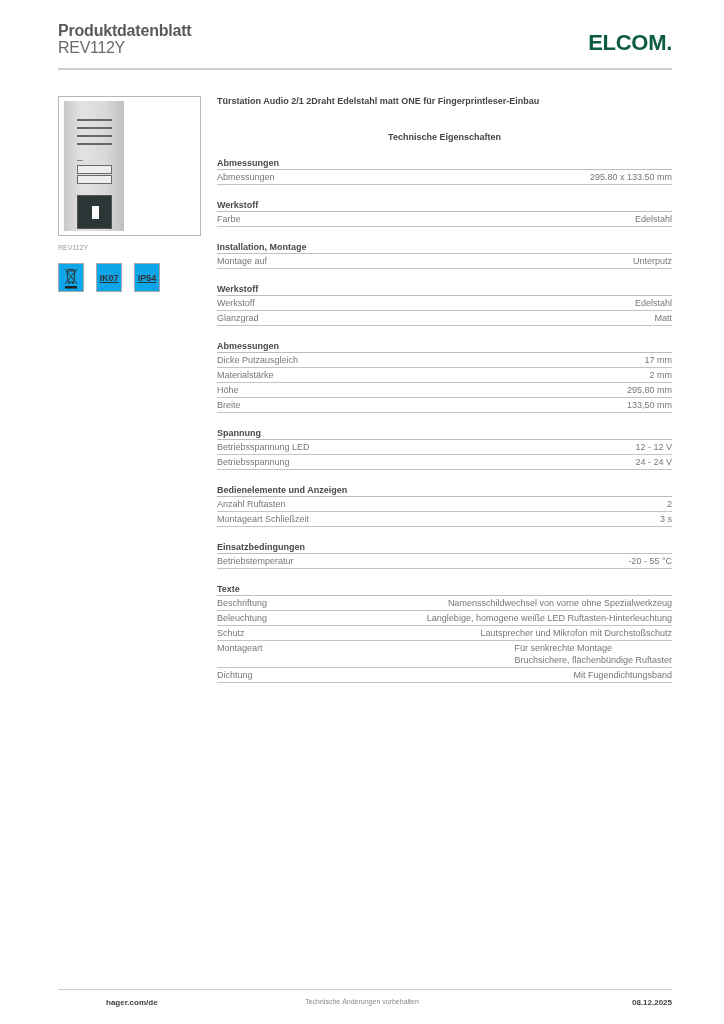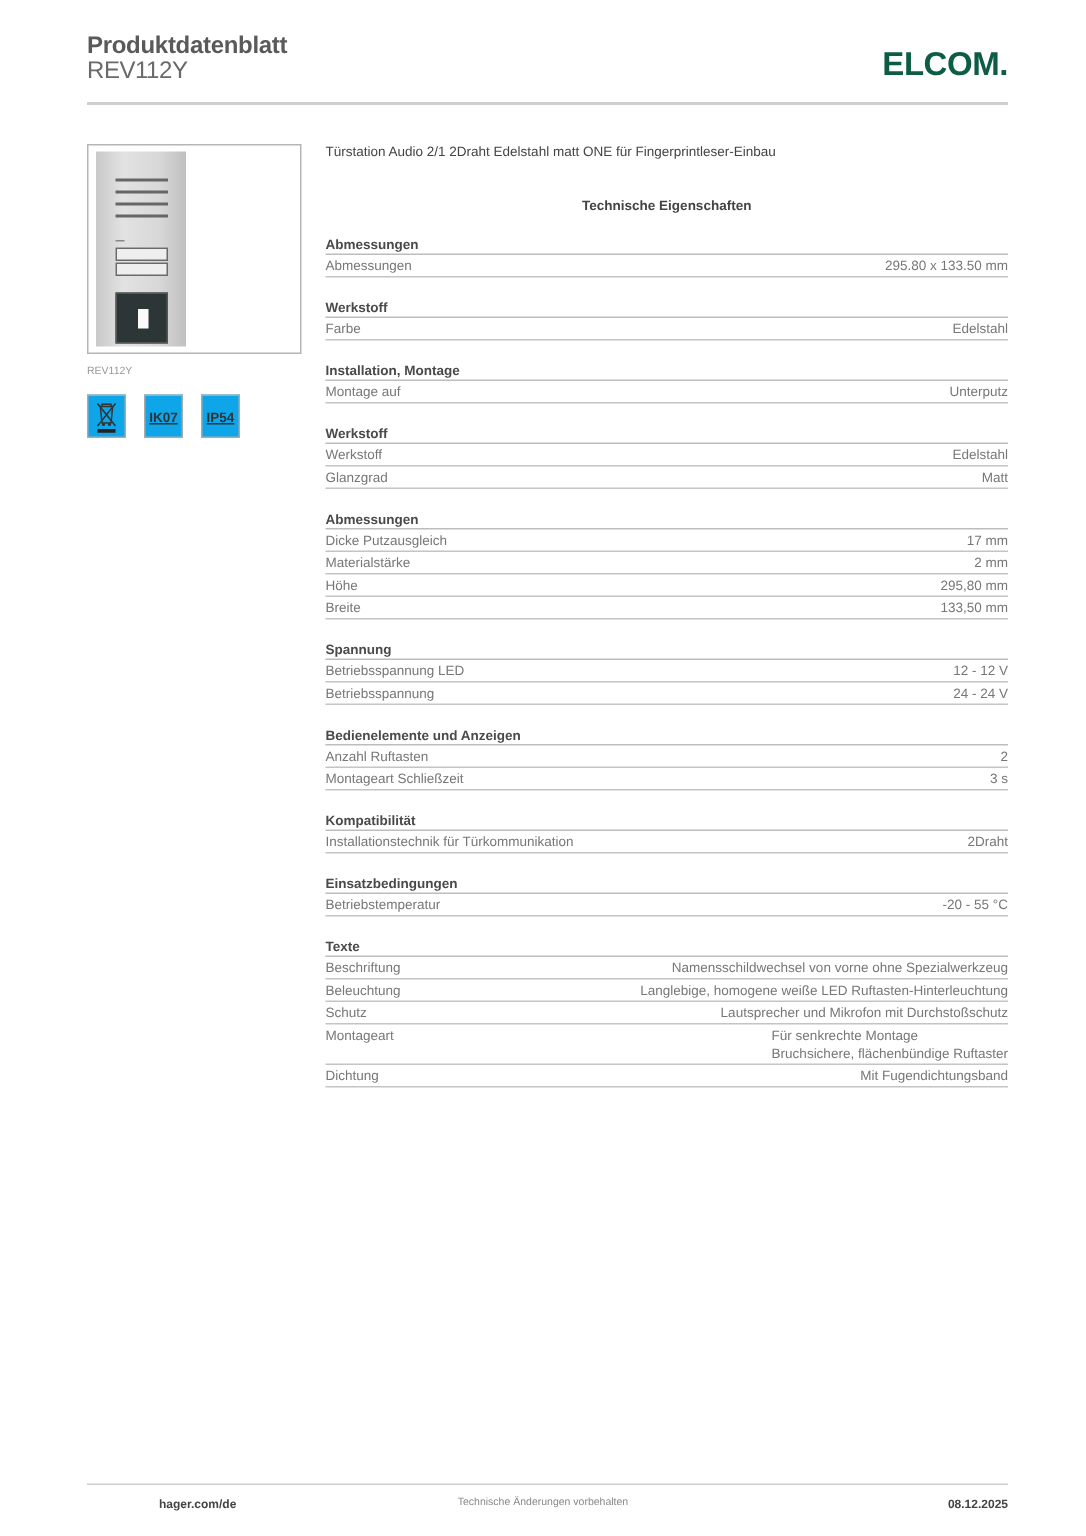--- a/index.html
+++ b/index.html
@@ -19,21 +19,21 @@
   .nameplate { position: absolute; left: 13px; width: 35px; height: 9px; border: 1px solid #6a6a6a; background: #eeeeee; }
   .reader { position: absolute; left: 13px; top: 94px; width: 35px; height: 34px; background: #2c3636; border: 1px solid #555; }
   .reader-window { position: absolute; left: 14px; top: 10px; width: 7px; height: 13px; background: #fafafa; }
 
   .image-caption { position: absolute; left: 58px; top: 244px; font-size: 7px; color: #999; }
 
   .badges { position: absolute; left: 58px; top: 263px; height: 30px; }
   .badge { position: absolute; top: 0; width: 26px; height: 29px; border: 1px solid #aaa; background: #0ea5e9; display: flex; align-items: center; justify-content: center; font-size: 9px; font-weight: bold; color: #333; text-decoration: underline; }
 
   .content { position: absolute; left: 217px; top: 95px; width: 455px; }
-  .product-desc { font-size: 9px; font-weight: normal; color: #444; height: 12px; line-height: 12px; }
+  .product-desc { font-size: 9px; font-weight: bold; color: #444; height: 12px; line-height: 12px; }
   .tech-title { margin-top: 24px; font-size: 9px; font-weight: bold; color: #444; height: 12px; line-height: 12px; text-align: center; }
   .section { margin-top: 14px; }
   .section:first-of-type { margin-top: 14px; }
   .section-head { font-size: 9px; font-weight: bold; color: #4a4a4a; height: 13px; line-height: 12px; border-bottom: 1px solid #bdbdbd; }
   .row { display: flex; justify-content: space-between; font-size: 9px; color: #777; border-bottom: 1px solid #c4c4c4; min-height: 14.7px; line-height: 14px; }
   .row .k { white-space: nowrap; }
   .row .v { text-align: left; white-space: pre-line; }
   .row.multi { line-height: 12px; padding-top: 1px; padding-bottom: 1px; }
 
   .footer-rule { position: absolute; left: 58px; top: 989px; width: 614px; height: 1px; background: #cfcfcf; }
@@ -153,27 +153,20 @@
         <div class="row">
           <span class="k">Anzahl Ruftasten</span>
           <span class="v">2</span>
         </div>
         <div class="row">
           <span class="k">Montageart Schließzeit</span>
           <span class="v">3 s</span>
         </div>
       </div>
       <div class="section">
-        <div class="section-head">Kompatibilität</div>
-        <div class="row">
-          <span class="k">Installationstechnik für Türkommunikation</span>
-          <span class="v">2Draht</span>
-        </div>
-      </div>
-      <div class="section">
         <div class="section-head">Einsatzbedingungen</div>
         <div class="row">
           <span class="k">Betriebstemperatur</span>
           <span class="v">-20 - 55 °C</span>
         </div>
       </div>
       <div class="section">
         <div class="section-head">Texte</div>
         <div class="row">
           <span class="k">Beschriftung</span>

